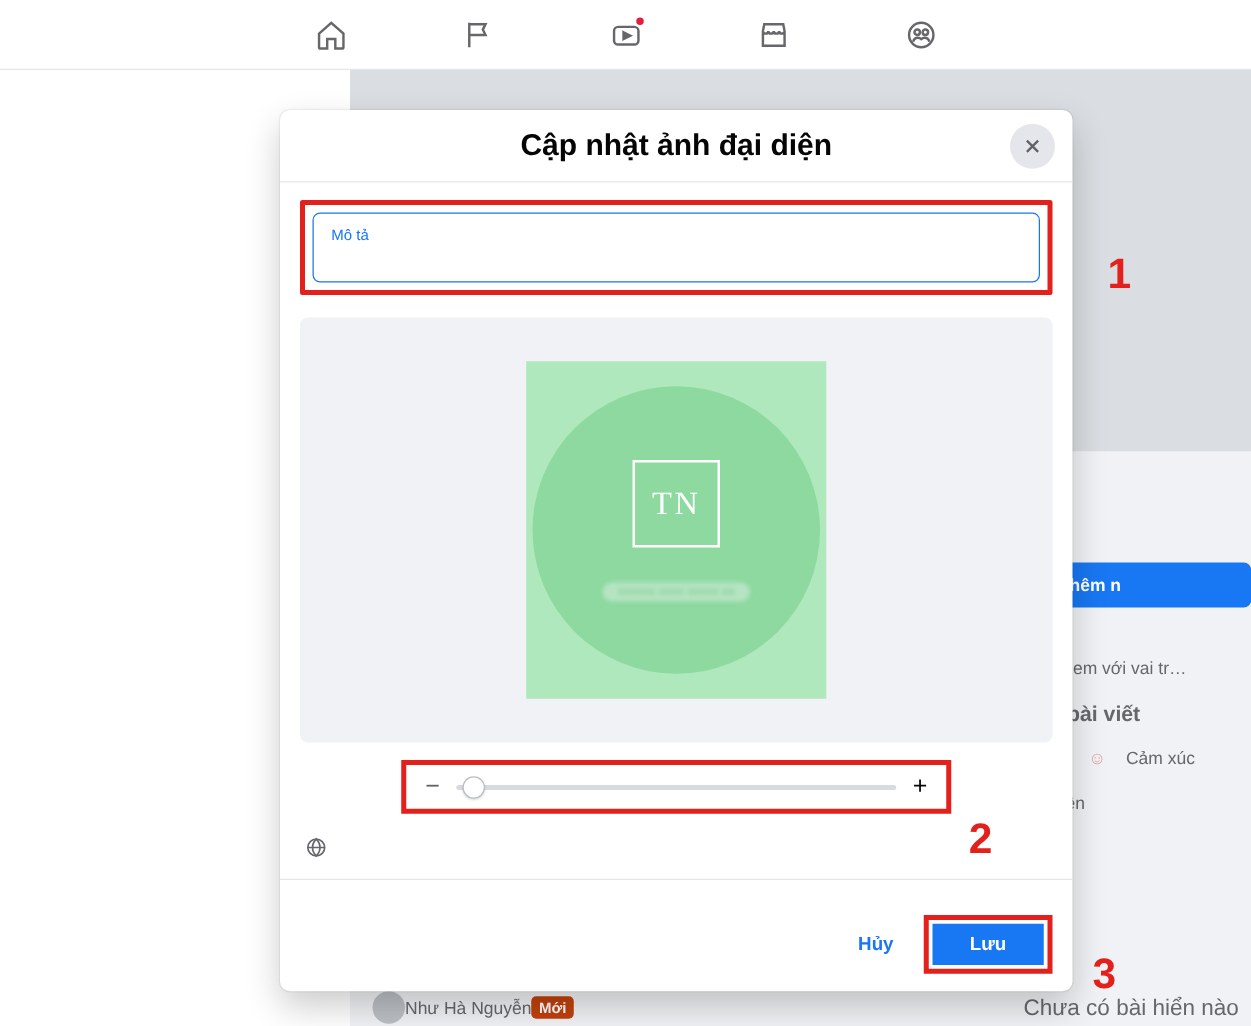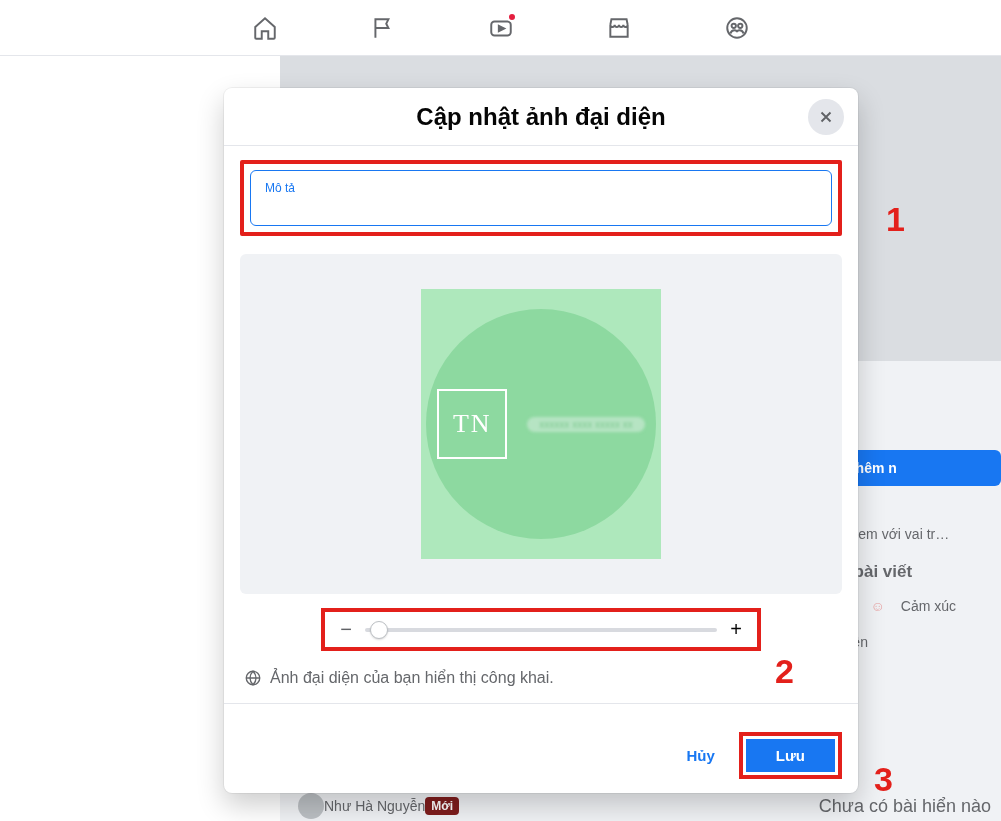--- a/index.html
+++ b/index.html
@@ -14,21 +14,21 @@
 
 .bg-cover { position: absolute; top: 56px; left: 280px; right: 0; height: 305px; background: #dadde1; }
 .bg-sidebar { position: absolute; top: 56px; left: 0; width: 280px; bottom: 0; background: #fff; }
 .bg-bottom-right { position: absolute; right: 0; top: 450px; width: 180px; }
 .bg-btn-addmore { background: #1877f2; color: #fff; height: 36px; display: flex; align-items: center; padding: 0 14px; font-size: 14px; font-weight: 600; border-radius: 6px; margin-bottom: 30px; }
 .bg-link { color: #65676b; font-size: 14px; padding: 10px 8px; display: flex; align-items: center; gap: 6px; }
 .bg-section-title { color: #65676b; font-size: 17px; font-weight: 600; padding: 10px 8px 6px; }
 .bg-footer-row { position: absolute; bottom: 0; left: 280px; right: 0; height: 30px; display: flex; align-items: center; padding-left: 18px; }
 .bg-avatar-small { width: 26px; height: 26px; background: #bcc0c4; border-radius: 50%; }
 .bg-name { color: #65676b; font-size: 14px; }
-.bg-chip { background: #7f1d1d; color: #fff; font-size: 12px; font-weight: 700; padding: 2px 6px; border-radius: 4px; }
+.bg-chip { background: #c2410c; color: #fff; font-size: 12px; font-weight: 700; padding: 2px 6px; border-radius: 4px; }
 .bg-no-posts { position: absolute; right: 10px; bottom: 4px; color: #65676b; font-size: 18px; }
 
 
 .modal { position: absolute; top: 88px; left: 224px; width: 634px; background: #fff; border-radius: 8px; box-shadow: 0 12px 28px rgba(0,0,0,.2), 0 0 0 1px rgba(0,0,0,.05); padding-bottom: 14px; }
 .modal-header { height: 58px; display: flex; align-items: center; justify-content: center; position: relative; border-bottom: 1px solid #e4e6eb; }
 .modal-title { font-size: 24px; font-weight: 700; color: #050505; }
 .modal-close { position: absolute; right: 14px; top: 11px; width: 36px; height: 36px; border-radius: 50%; background: #e4e6eb; border: none; display: flex; align-items: center; justify-content: center; cursor: pointer; color: #606266; }
 .modal-close svg { width: 18px; height: 18px; }
 
 .modal-body { padding: 14px 16px 0; }
@@ -36,21 +36,21 @@
 .desc-wrap { border: 4px solid #e3201b; border-radius: 2px; padding: 6px; margin-bottom: 18px; }
 .desc-field { border: 1px solid #1877f2; border-radius: 6px; padding: 10px 14px 28px; position: relative; }
 .desc-label { color: #1877f2; font-size: 12px; display: block; margin-bottom: 2px; }
 .desc-input { border: none; outline: none; width: 100%; font-size: 15px; color: #1c1e21; font-family: inherit; resize: none; }
 .caret { display: inline-block; width: 1px; height: 16px; background: #050505; vertical-align: middle; margin-left: 1px; animation: blink 1s steps(1) infinite; }
 @keyframes blink { 50% { opacity: 0; } }
 .squiggle { text-decoration: underline wavy #e3201b; text-decoration-thickness: 1px; text-underline-offset: 2px; }
 
 .crop-area { width: 100%; height: 340px; background: #f0f2f5; display: flex; align-items: center; justify-content: center; border-radius: 6px; margin-bottom: 8px; }
 .avatar-bg { width: 240px; height: 270px; background: #aee8bc; display: flex; align-items: center; justify-content: center; position: relative; }
-.avatar-circle { width: 230px; height: 230px; background: #8dd9a0; border-radius: 50%; display: flex; flex-direction: row; align-items: center; justify-content: center; gap: 8px; }
+.avatar-circle { width: 230px; height: 230px; background: #8dd9a0; border-radius: 50%; display: flex; flex-direction: column; align-items: center; justify-content: center; gap: 8px; }
 .avatar-logo-box { width: 70px; height: 70px; border: 2px solid #fff; display: flex; align-items: center; justify-content: center; }
 .avatar-logo-text { color: #fff; font-size: 26px; font-weight: 400; font-family: "Times New Roman", serif; letter-spacing: 2px; }
 .avatar-sub { color: #7bc88e; font-size: 11px; letter-spacing: 1px; }
 .avatar-sub2 { color: #7bc88e; background: #b6e4c3; padding: 2px 12px; border-radius: 10px; font-size: 10px; filter: blur(1.5px); }
 
 .zoom-row { display: flex; align-items: center; justify-content: center; gap: 14px; padding: 6px 0 10px; }
 .zoom-box { border: 4px solid #e3201b; padding: 6px 12px; display: flex; align-items: center; gap: 10px; width: 440px; }
 .zoom-sign { font-size: 20px; color: #606266; cursor: pointer; user-select: none; width: 18px; text-align: center; font-weight: 300; }
 .zoom-track { flex: 1; height: 4px; background: #d8dadf; border-radius: 4px; position: relative; }
 .zoom-thumb { position: absolute; left: 0; top: 50%; transform: translate(-50%,-50%); width: 18px; height: 18px; background: #fff; border: 1px solid #bcc0c4; border-radius: 50%; box-shadow: 0 1px 2px rgba(0,0,0,.15); }
@@ -164,21 +164,20 @@
         </div>
         <span class="zoom-sign" style="color:#050505;font-weight:400">+</span>
       </div>
     </div>
 
     <div class="privacy-row">
       <svg viewBox="0 0 24 24" fill="none" stroke="#65676b" stroke-width="1.8">
           <circle cx="12" cy="12" r="9"></circle>
           <path d="M3 12h18M12 3c2.5 2.5 4 5.5 4 9s-1.5 6.5-4 9c-2.5-2.5-4-5.5-4-9s1.5-6.5 4-9z"></path>
         </svg>
-      <span>Ảnh đại diện của bạn hiển thị công khai.</span>
     </div>
   </div>
 
   <div class="footer-row">
     <button class="btn-cancel">Hủy</button>
     <div class="save-wrap">
       <button class="btn-save">Lưu</button>
     </div>
   </div>
 </div>

